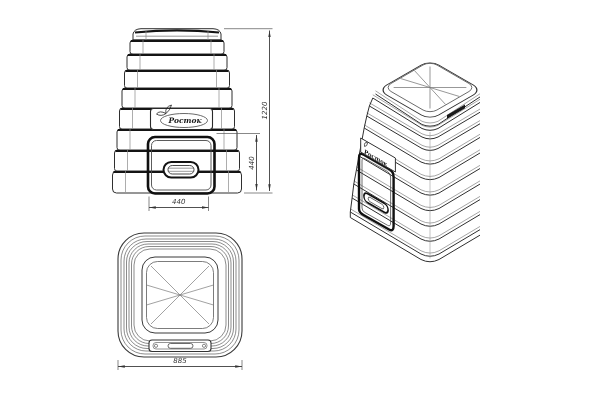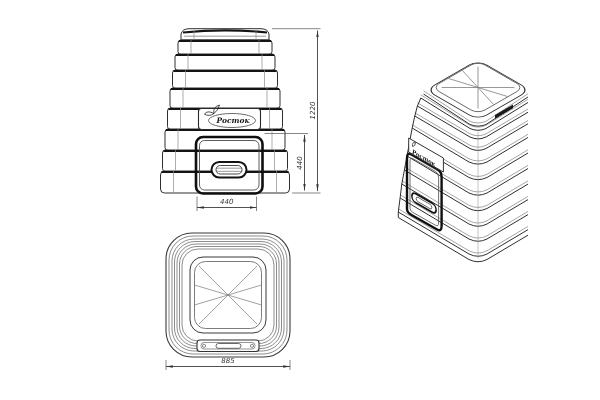--- a/index.html
+++ b/index.html
@@ -1,19 +1,18 @@
 <!DOCTYPE html>
 <html><head>
 <meta charset="utf-8">
 <style>
   html,body{margin:0;padding:0;background:#ffffff;}
   .canvas{
     position:relative;width:480px;height:400px;background:#ffffff;overflow:hidden;
     font-family:"DejaVu Sans",sans-serif;
-    padding-left:48px;
   }
   svg{display:block;}
   text{fill:#2c2c2c;}
   .dim-text{
     font-family:"DejaVu Sans",sans-serif;
     font-size:7px;font-style:italic;fill:#333;
   }
   .brand-text{
     font-family:"DejaVu Serif",serif;
     font-weight:bold;font-style:italic;fill:#161616;

